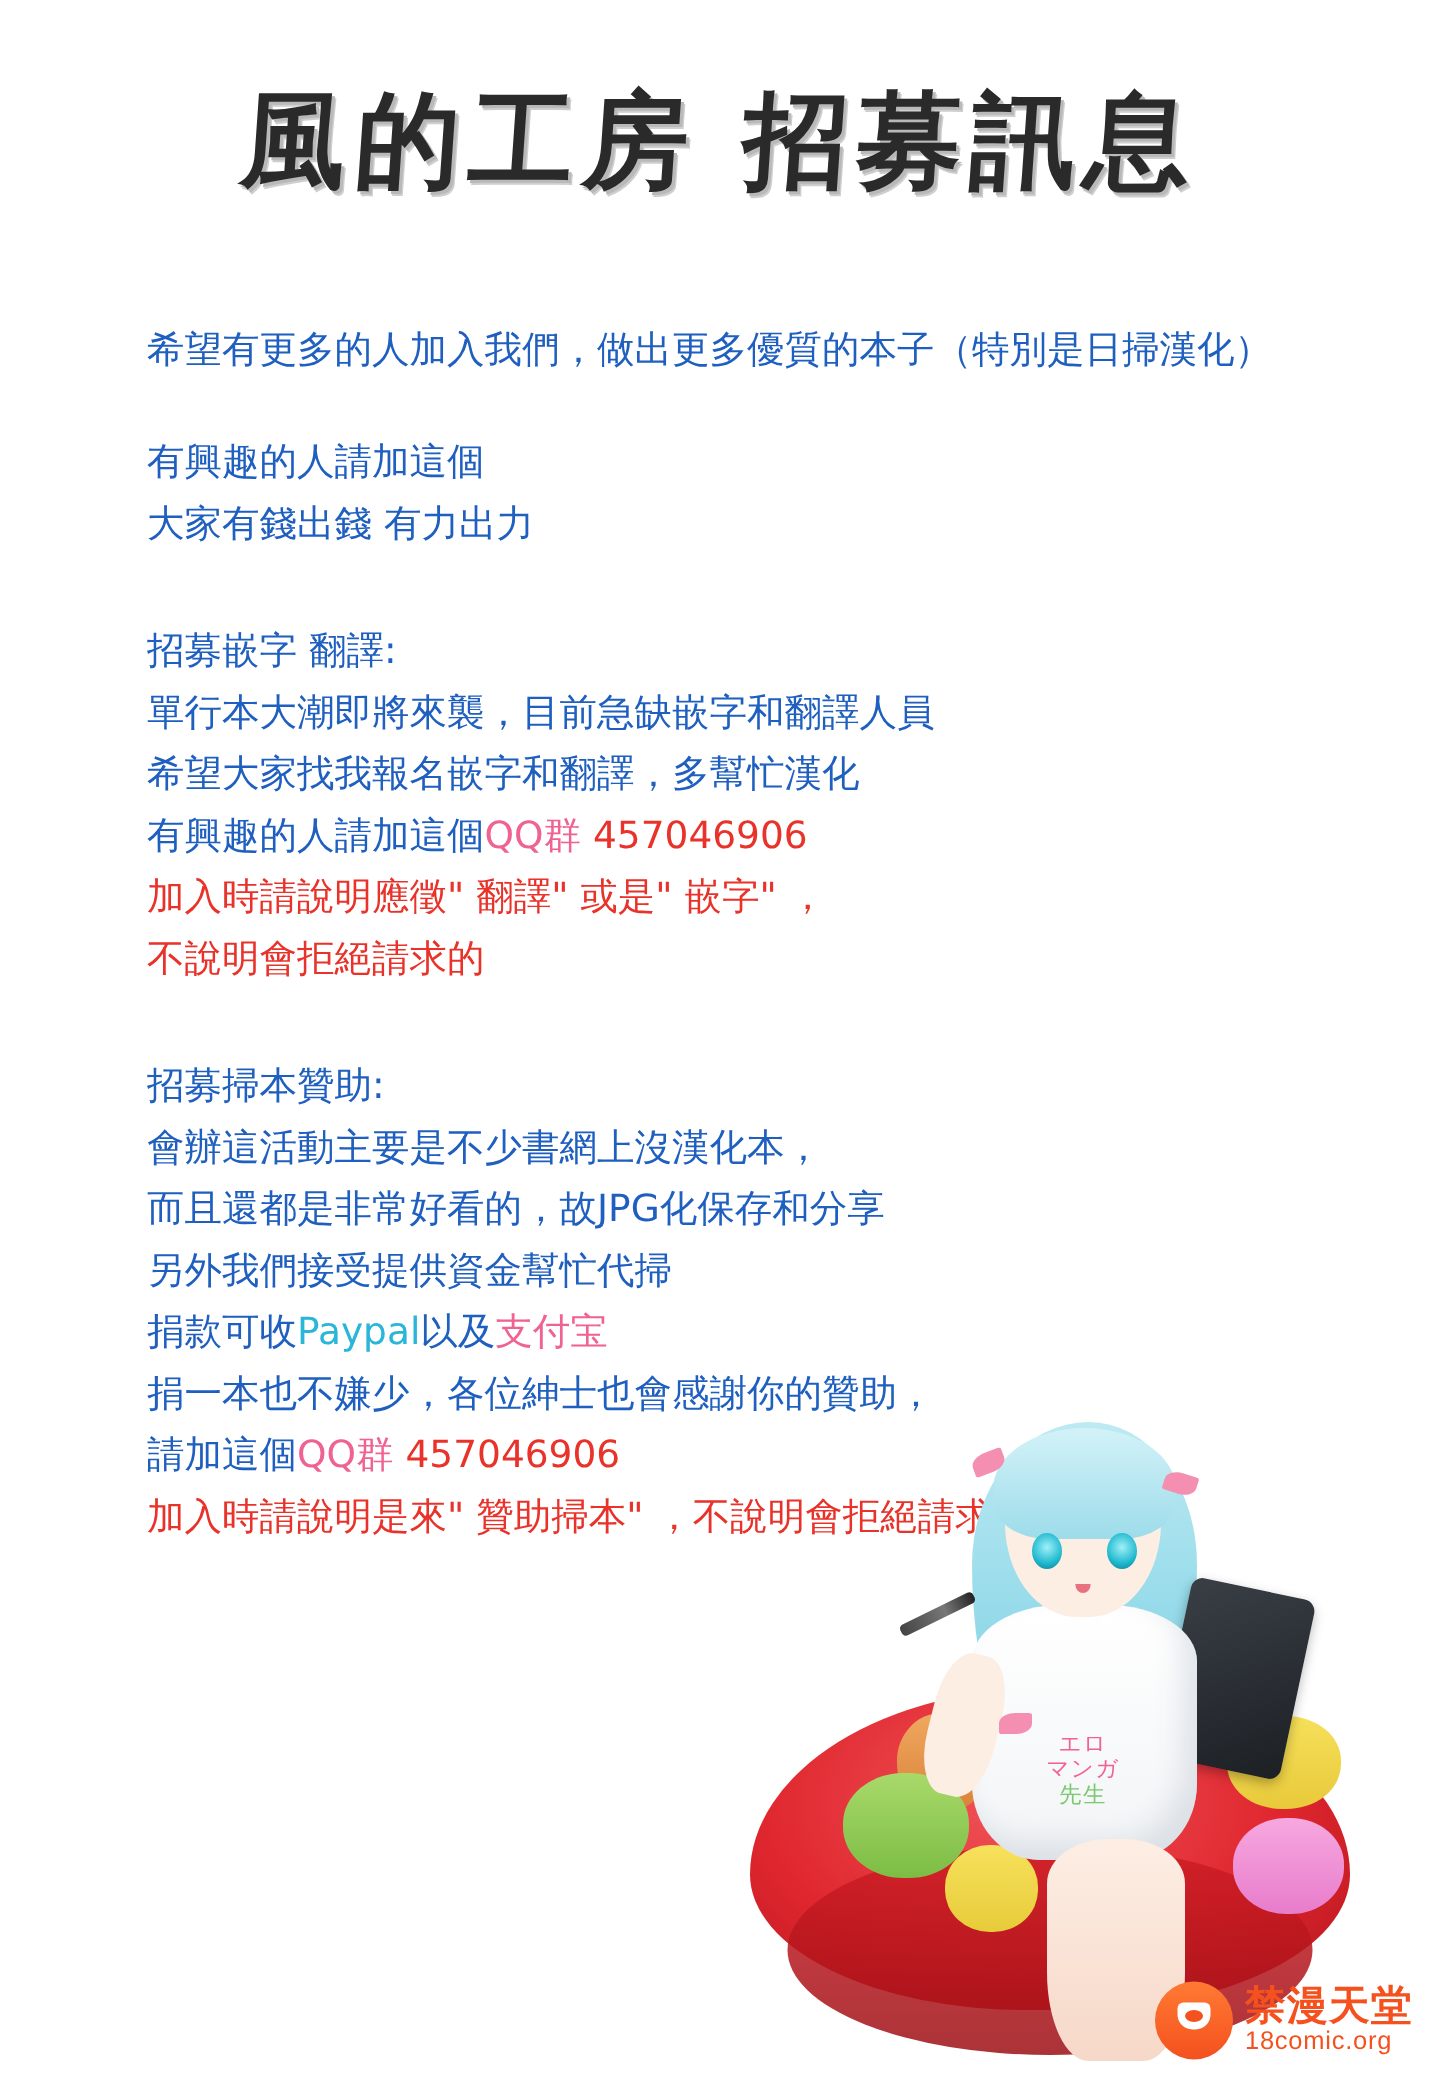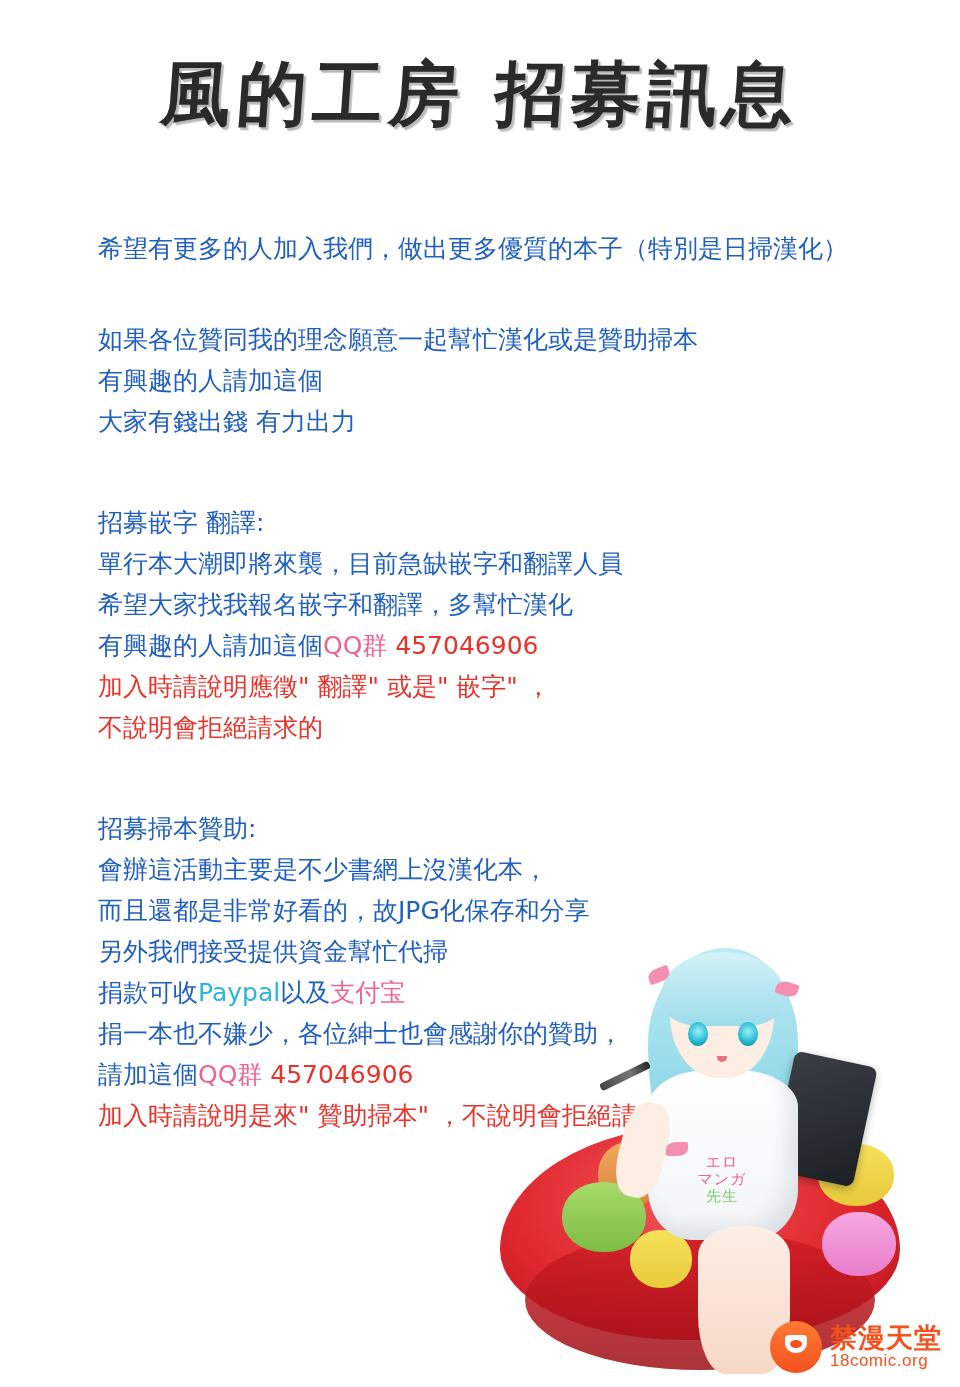--- a/index.html
+++ b/index.html
@@ -38,21 +38,21 @@
   }
 
   
   .doc-body {
     position: absolute;
     top: 212px;
     left: 98px;
     width: 830px;
   }
   .para {
-    margin: 16px 0 0 0;
+    margin: 0 0 0 0;
   }
   .line {
     font-size: 25px;
     line-height: 41px;
     color: #1f5fbf;
     white-space: pre-wrap;
     font-family: "DejaVu Sans", sans-serif;
   }
   .line.red { color: #e8322a; }
   .gap-lg { height: 34px; }
@@ -275,21 +275,20 @@
 
 <div class="doc-body">
 
   <div class="para">
     <div class="line">希望有更多的人加入我們，做出更多優質的本子（特別是日掃漢化）</div>
   </div>
 
   <div class="gap-lg"></div>
 
   <div class="para">
-    <div class="line">如果各位贊同我的理念願意一起幫忙漢化或是贊助掃本</div>
     <div class="line">有興趣的人請加這個</div>
     <div class="line">大家有錢出錢 有力出力</div>
   </div>
 
   <div class="gap-xl"></div>
 
   <div class="para">
     <div class="line">招募嵌字 翻譯:</div>
     <div class="line">單行本大潮即將來襲，目前急缺嵌字和翻譯人員</div>
     <div class="line">希望大家找我報名嵌字和翻譯，多幫忙漢化</div>

